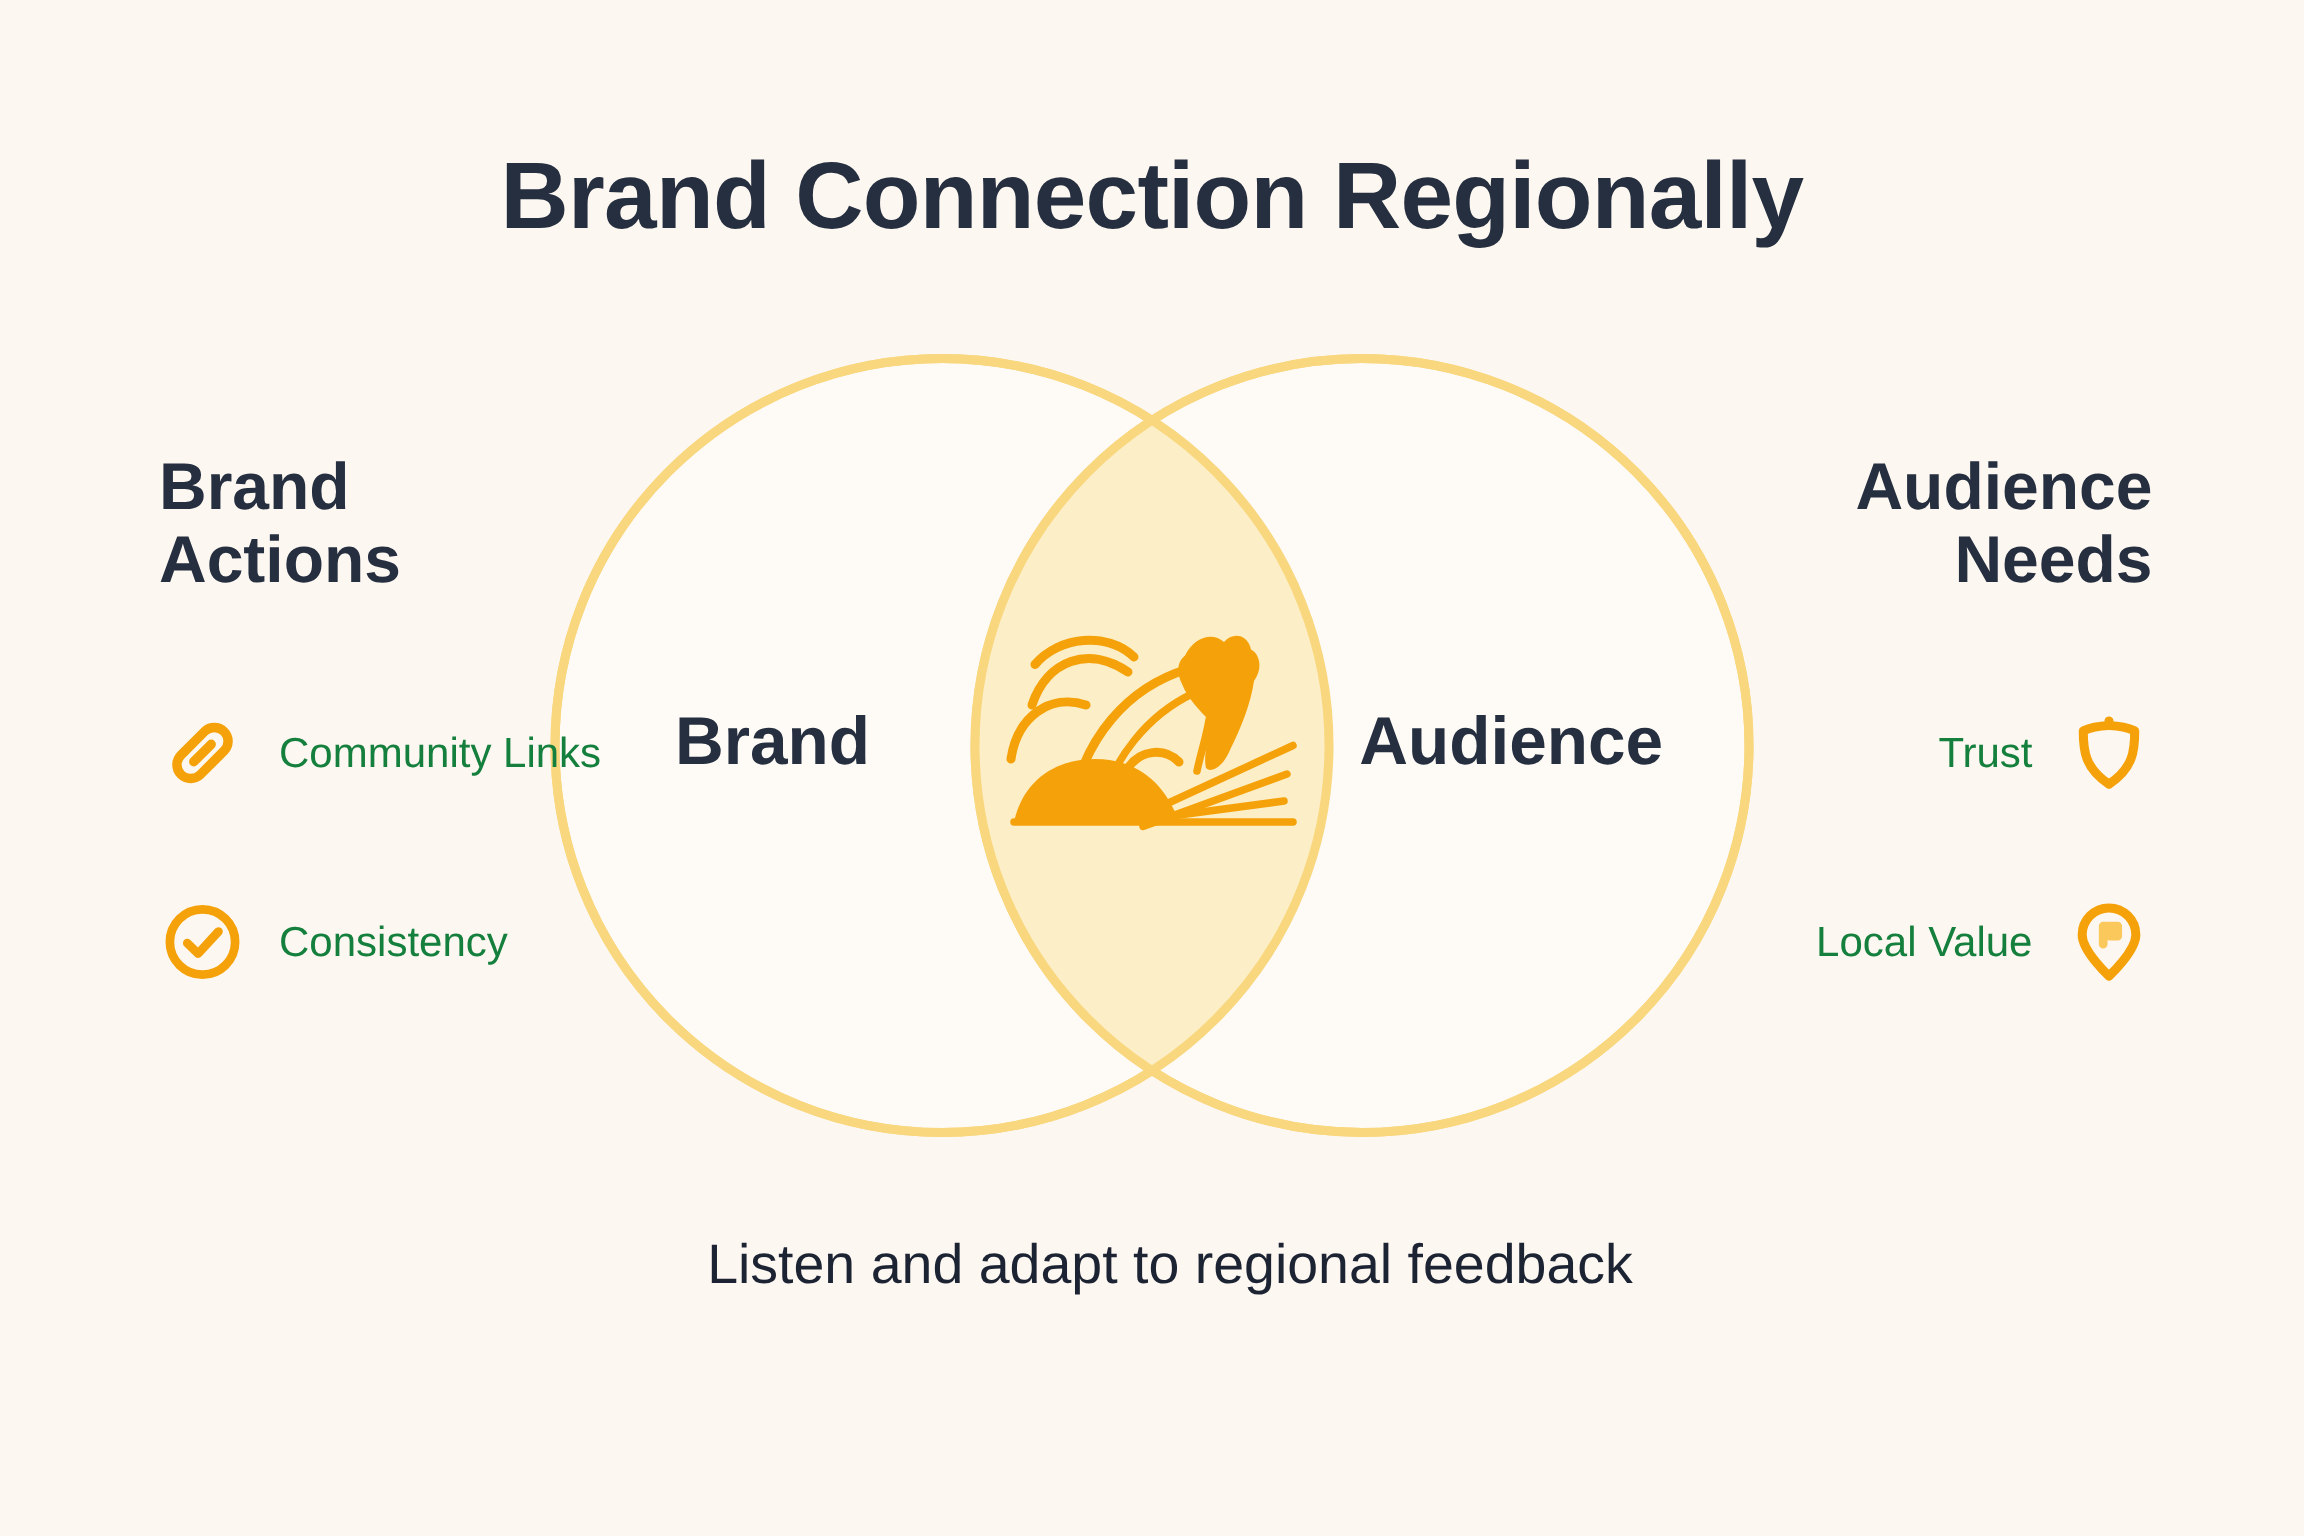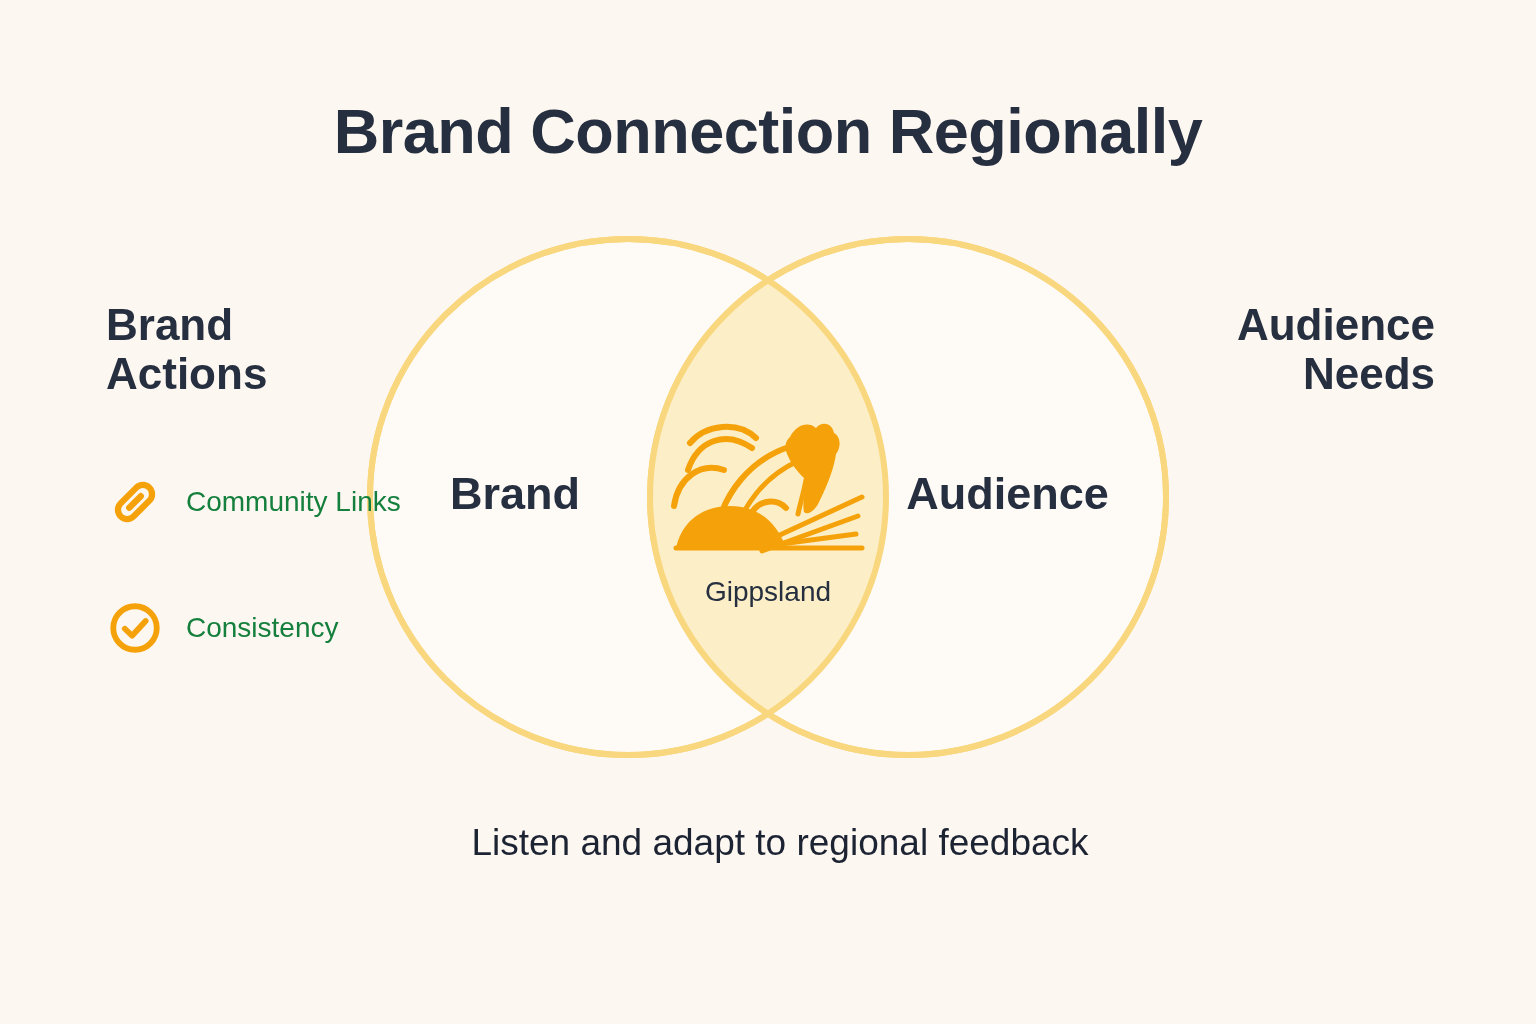--- a/index.html
+++ b/index.html
@@ -185,21 +185,20 @@
                C816,510 808,516 804,512
                C802,504 806,492 806,480
                C800,474 792,466 788,456
                C784,448 785,441 790,437 Z" fill="#f5a20a"></path>
       <path d="M806,480 C804,492 800,504 798,514" stroke="#f5a20a" stroke-width="5" fill="none" stroke-linecap="round"></path>
     </g>
   </svg>
 
   <div class="circle-label" id="label-brand">Brand</div>
   <div class="circle-label" id="label-audience">Audience</div>
-  <div id="overlap-caption">Gippsland</div>
 
   <div class="panel" id="panel-left">
     <div class="panel-heading">Brand
 Actions</div>
 
     <div class="item-row">
       <span class="icon-box">
         <svg viewBox="0 0 24 24" fill="none" stroke="#f5a20a" stroke-width="2.6" stroke-linecap="round" stroke-linejoin="round">
           <rect x="3.6" y="8.2" width="16.8" height="7.6" rx="3.8" transform="rotate(-45 12 12)"></rect>
           <path d="M9.6 14.4 L14.4 9.6"></path>
@@ -217,19 +216,39 @@
         </svg>
       </span>
       <span class="item-label">Consistency</span>
     </div>
   </div>
 
   <div class="panel" id="panel-right">
     <div class="panel-heading">Audience
 Needs</div>
 
-
+    <div class="item-row">
+      <span class="item-label">Trust</span>
+      <span class="icon-box">
+        <svg viewBox="0 0 24 24" fill="none" stroke="#f5a20a" stroke-width="2.5" stroke-linecap="round" stroke-linejoin="round">
+          <path d="M12 3.2 C12 3.2 11.9 4.2 11.9 4.4 C9.6 4.5 6.6 5.1 4.9 5.9
+                   C4.9 11.5 5.4 16.2 12 20.6
+                   C18.6 16.2 19.1 11.5 19.1 5.9
+                   C17.4 5.1 14.4 4.5 12.1 4.4 C12.1 4.2 12 3.2 12 3.2 Z"></path>
+        </svg>
+      </span>
+    </div>
+
+    <div class="item-row">
+      <span class="item-label">Local Value</span>
+      <span class="icon-box">
+        <svg viewBox="0 0 24 24" fill="none" stroke="#f5a20a" stroke-width="2.5" stroke-linecap="round" stroke-linejoin="round">
+          <path d="M12 21.4 C12 21.4 4.6 14.6 4.6 10 A7.4 7.4 0 0 1 19.4 10 C19.4 14.6 12 21.4 12 21.4 Z"></path>
+          <path d="M10.4 12.6 L10.4 7.6 L14.4 7.6 L14.4 10.4 L12.2 10.4" stroke="#fbc85c" stroke-width="2.4" fill="#fbc85c"></path>
+        </svg>
+      </span>
+    </div>
 
   </div>
 
   <div id="footer-caption">Listen and adapt to regional feedback</div>
 
 </div>
 
 </body></html>

